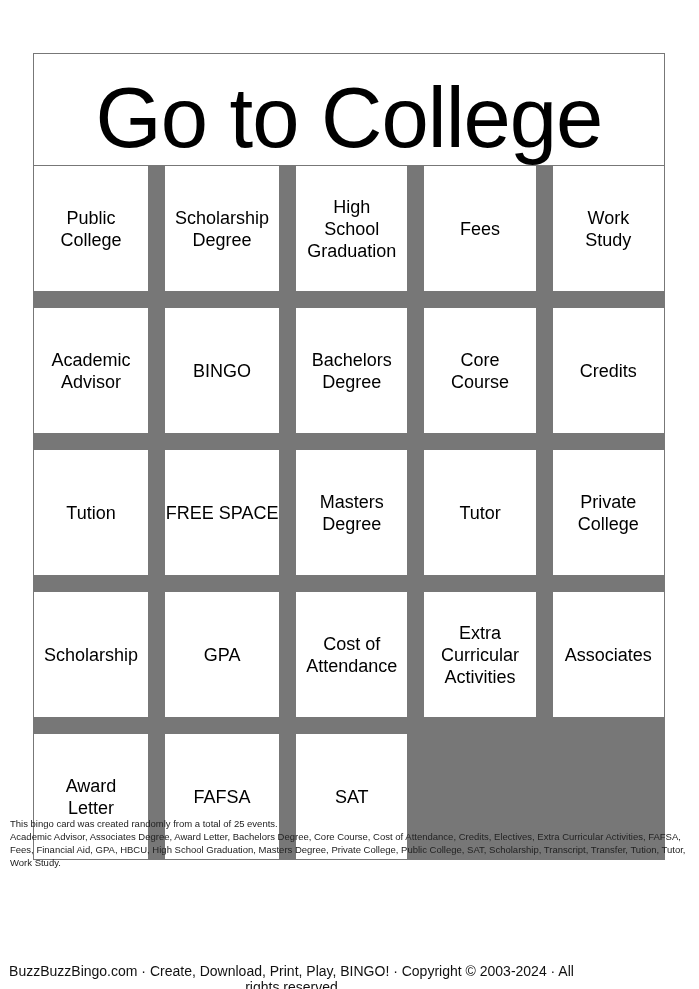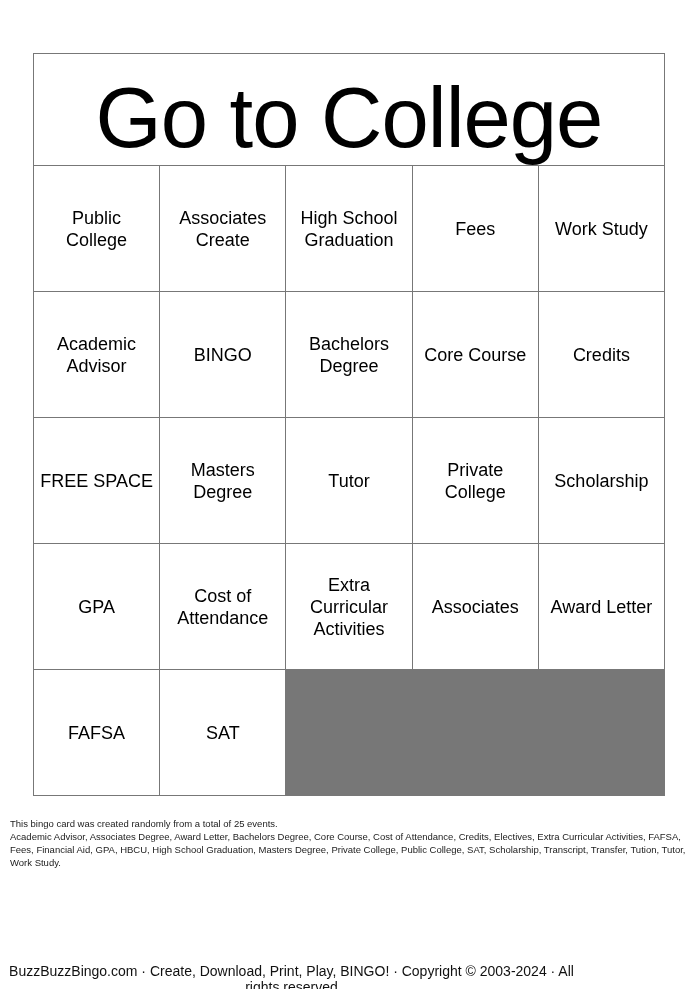--- a/index.html
+++ b/index.html
@@ -34,21 +34,21 @@
   
   .grid {
     position: absolute;
     left: 33px; top: 165px;
     width: 632px;
     border: 1px solid #777777;
     background: #777777; 
     display: grid;
     grid-template-columns: repeat(5, 1fr);
     grid-auto-rows: 125px;
-    gap: 1px;
+    gap: 17px;
   }
   .cell {
     background: #ffffff;
     display: flex;
     align-items: center;
     justify-content: center;
     text-align: center;
     font-size: 18px;
     line-height: 22px;
     padding: 0 10px;
@@ -80,31 +80,32 @@
 </style>
 </head>
 <body>
 
 <div class="title-box">
   <h1>Go to College</h1>
 </div>
 
 <div class="grid">
   <div class="cell">Public College</div>
-  <div class="cell">Associates Create</div>
+  <div class="cell">Scholarship Degree</div>
   <div class="cell">High School Graduation</div>
   <div class="cell">Fees</div>
 
   <div class="cell">Work Study</div>
   <div class="cell">Academic Advisor</div>
   <div class="cell">BINGO</div>
   <div class="cell">Bachelors Degree</div>
   <div class="cell">Core Course</div>
 
   <div class="cell">Credits</div>
+  <div class="cell">Tution</div>
   <div class="cell free">FREE SPACE</div>
   <div class="cell">Masters Degree</div>
   <div class="cell">Tutor</div>
 
   <div class="cell">Private College</div>
   <div class="cell">Scholarship</div>
   <div class="cell">GPA</div>
   <div class="cell">Cost of Attendance</div>
 
   <div class="cell">Extra Curricular Activities</div>

